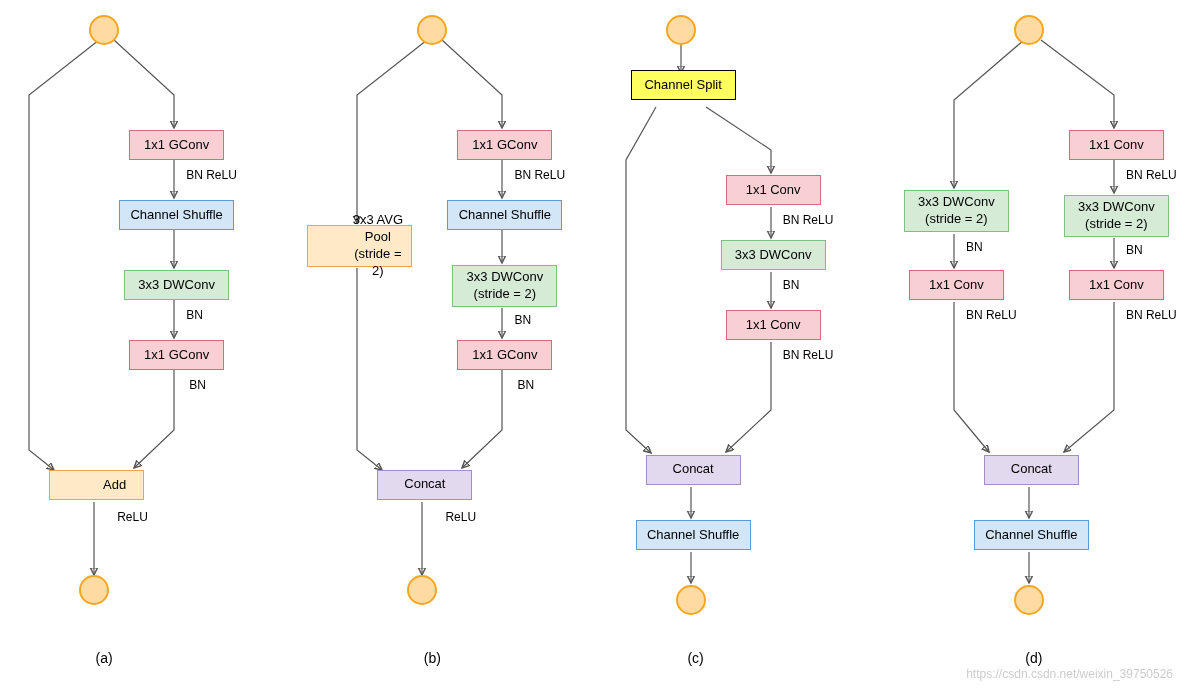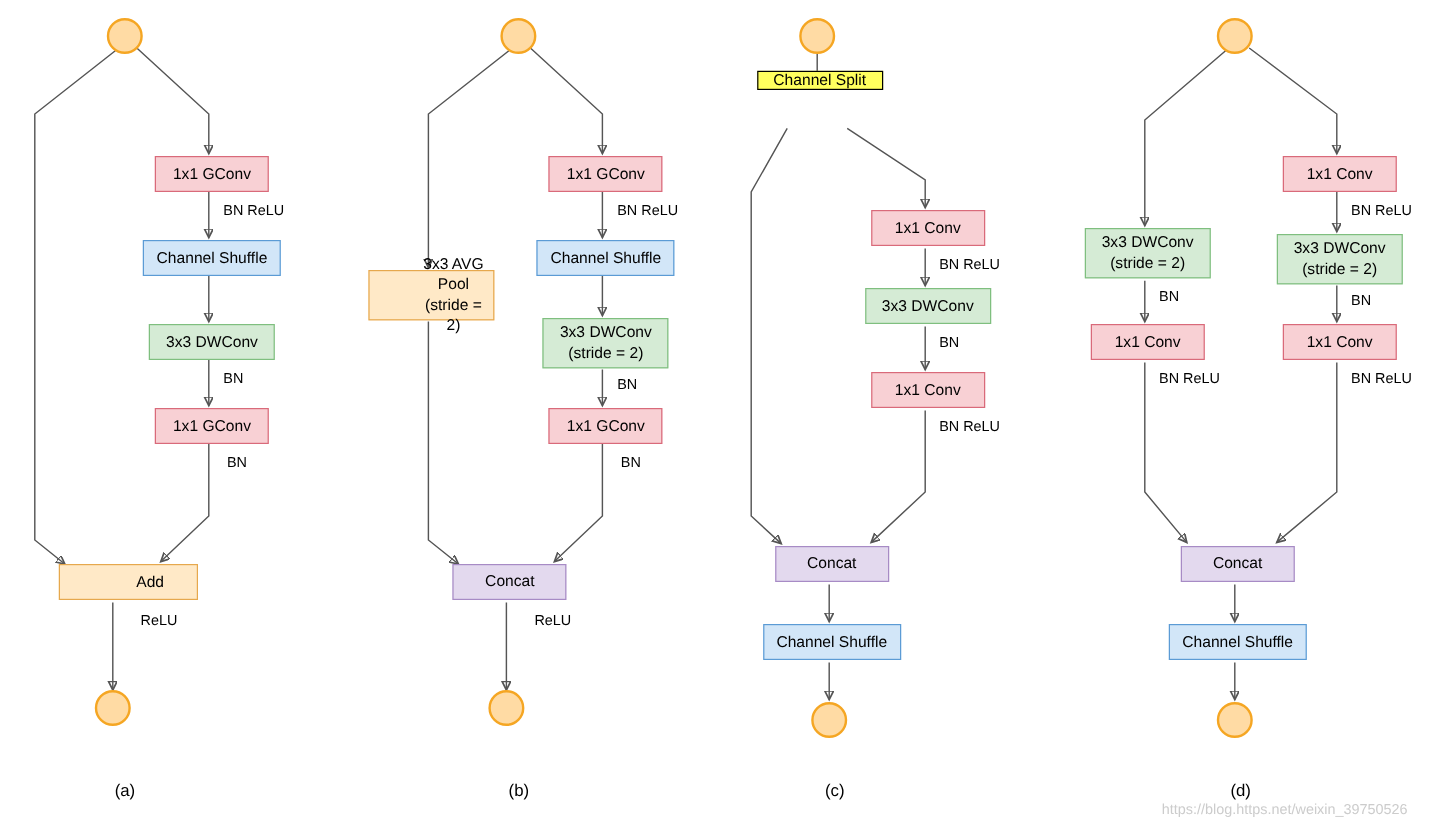--- a/index.html
+++ b/index.html
@@ -49,21 +49,21 @@
         <span>Channel Shuffle</span>
       </div>
     <div class="block green" style="left:120px; top:260px; width:105px; height:30px;">
         <span>3x3 DWConv</span>
       </div>
     <div class="annotation" style="left:182px; top:298px;"><span>BN</span></div>
     <div class="block pink" style="left:125px; top:330px; width:95px; height:30px;">
         <span>1x1 GConv</span>
       </div>
     <div class="annotation" style="left:185px; top:368px;"><span>BN</span></div>
-    <div class="block orange" style="left:45px; top:460px; width:116px; height:30px;text-align:center;">
+    <div class="block orange" style="left:45px; top:460px; width:95px; height:30px;text-align:center;">
         <span>Add</span>
       </div>
     <div class="annotation" style="left:113px; top:500px;"><span>ReLU</span></div>
     <div class="node-circle" style="left:75px; top:565px;"></div>
     <div class="caption" style="left:80px; top:640px;"><span>(a)</span></div>
   </div>
 
   <div class="flow-column">
     <svg class="arrows">
       <path d="M 125 30 L 55 85 L 55 213" marker-end="url(#ah)"></path>
@@ -105,21 +105,21 @@
       <line x1="80" y1="35" x2="80" y2="63" marker-end="url(#ah)"></line>
       <path d="M 55 97 L 25 150 L 25 420 L 50 443" marker-end="url(#ah)"></path>
       <path d="M 105 97 L 170 140 L 170 163" marker-end="url(#ah)"></path>
       <line x1="170" y1="197" x2="170" y2="228" marker-end="url(#ah)"></line>
       <line x1="170" y1="262" x2="170" y2="298" marker-end="url(#ah)"></line>
       <path d="M 170 332 L 170 400 L 125 442" marker-end="url(#ah)"></path>
       <line x1="90" y1="477" x2="90" y2="508" marker-end="url(#ah)"></line>
       <line x1="90" y1="542" x2="90" y2="573" marker-end="url(#ah)"></line>
     </svg>
     <div class="node-circle" style="left:65px; top:5px;"></div>
-    <div class="block yellow" style="left:30px; top:49px; width:105px; height:16px;">
+    <div class="block yellow" style="left:30px; top:60px; width:105px; height:30px;">
         <span>Channel Split</span>
       </div>
     <div class="block pink" style="left:125px; top:165px; width:95px; height:30px;">
         <span>1x1 Conv</span>
       </div>
     <div class="annotation" style="left:182px; top:203px;"><span>BN ReLU</span></div>
     <div class="block green" style="left:120px; top:230px; width:105px; height:30px;">
         <span>3x3 DWConv</span>
       </div>
     <div class="annotation" style="left:182px; top:268px;"><span>BN</span></div>
@@ -173,13 +173,13 @@
       </div>
     <div class="block blue" style="left:75px; top:510px; width:115px; height:30px;">
         <span>Channel Shuffle</span>
       </div>
     <div class="node-circle" style="left:115px; top:575px;"></div>
     <div class="caption" style="left:115px; top:640px;"><span>(d)</span></div>
   </div>
 
 </div>
 
-<div class="watermark"><span>https://blog.https.net/weixin_39750526</span></div>
+<div class="watermark"><span>https://csdn.csdn.net/weixin_39750526</span></div>
 
 </body></html>

